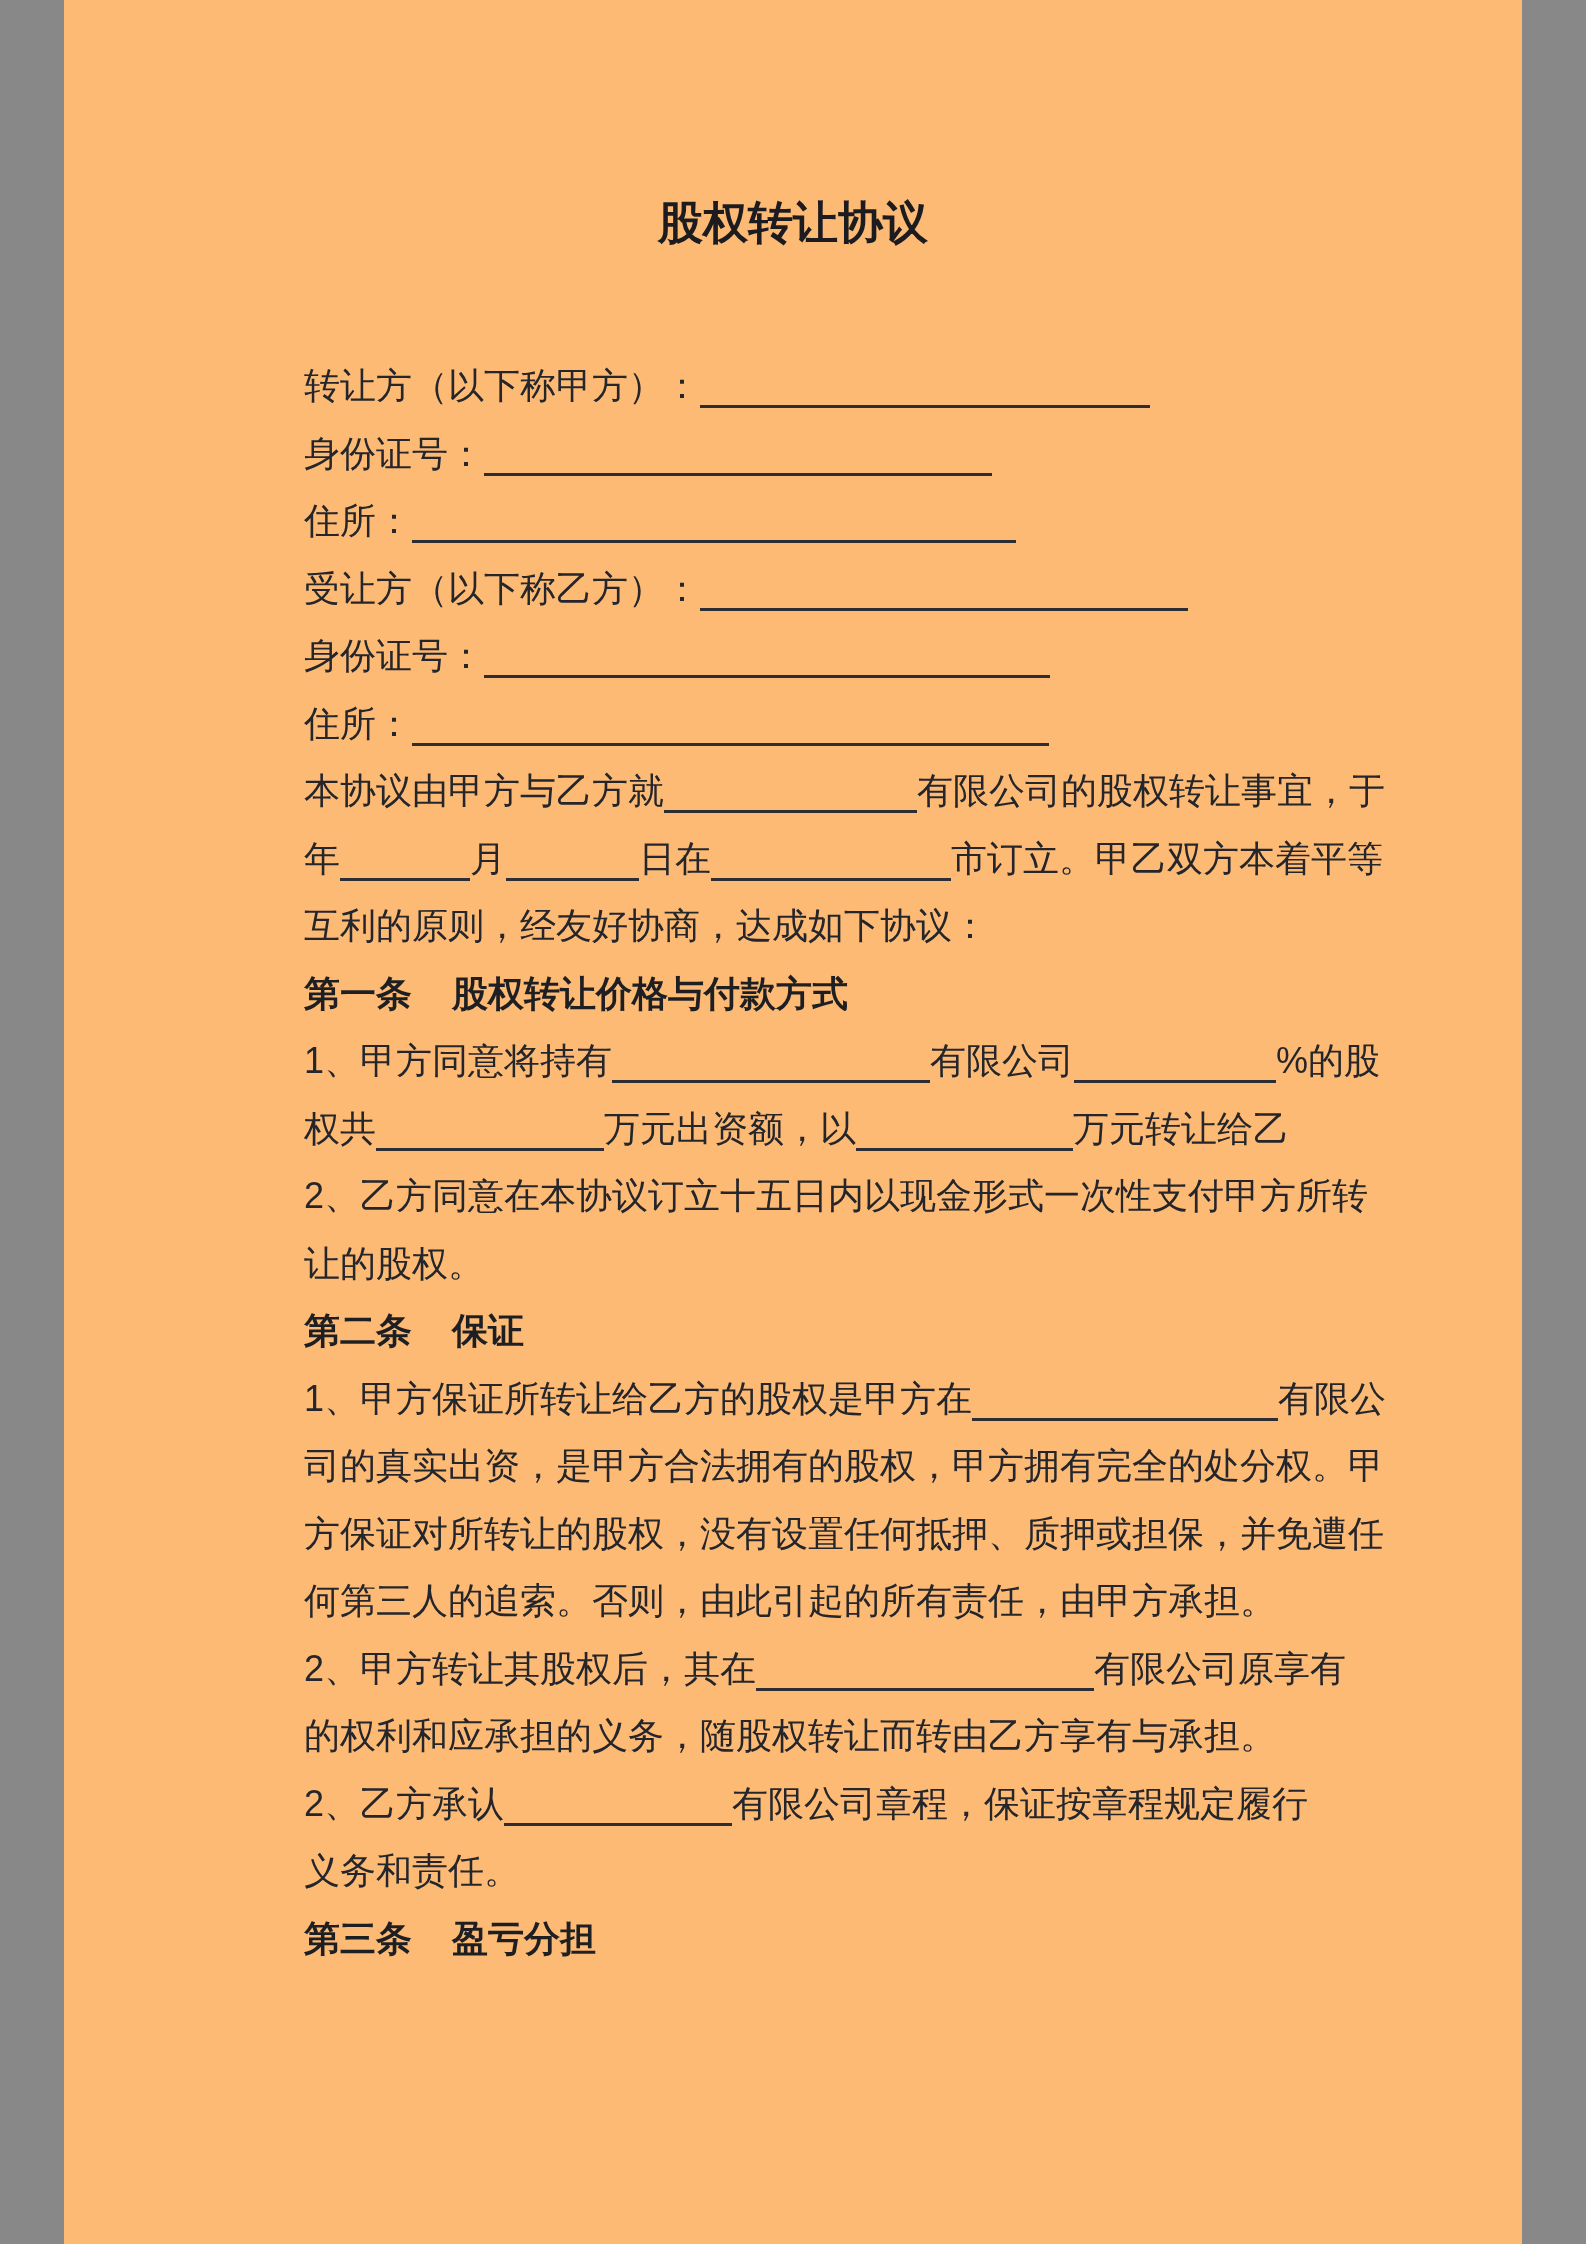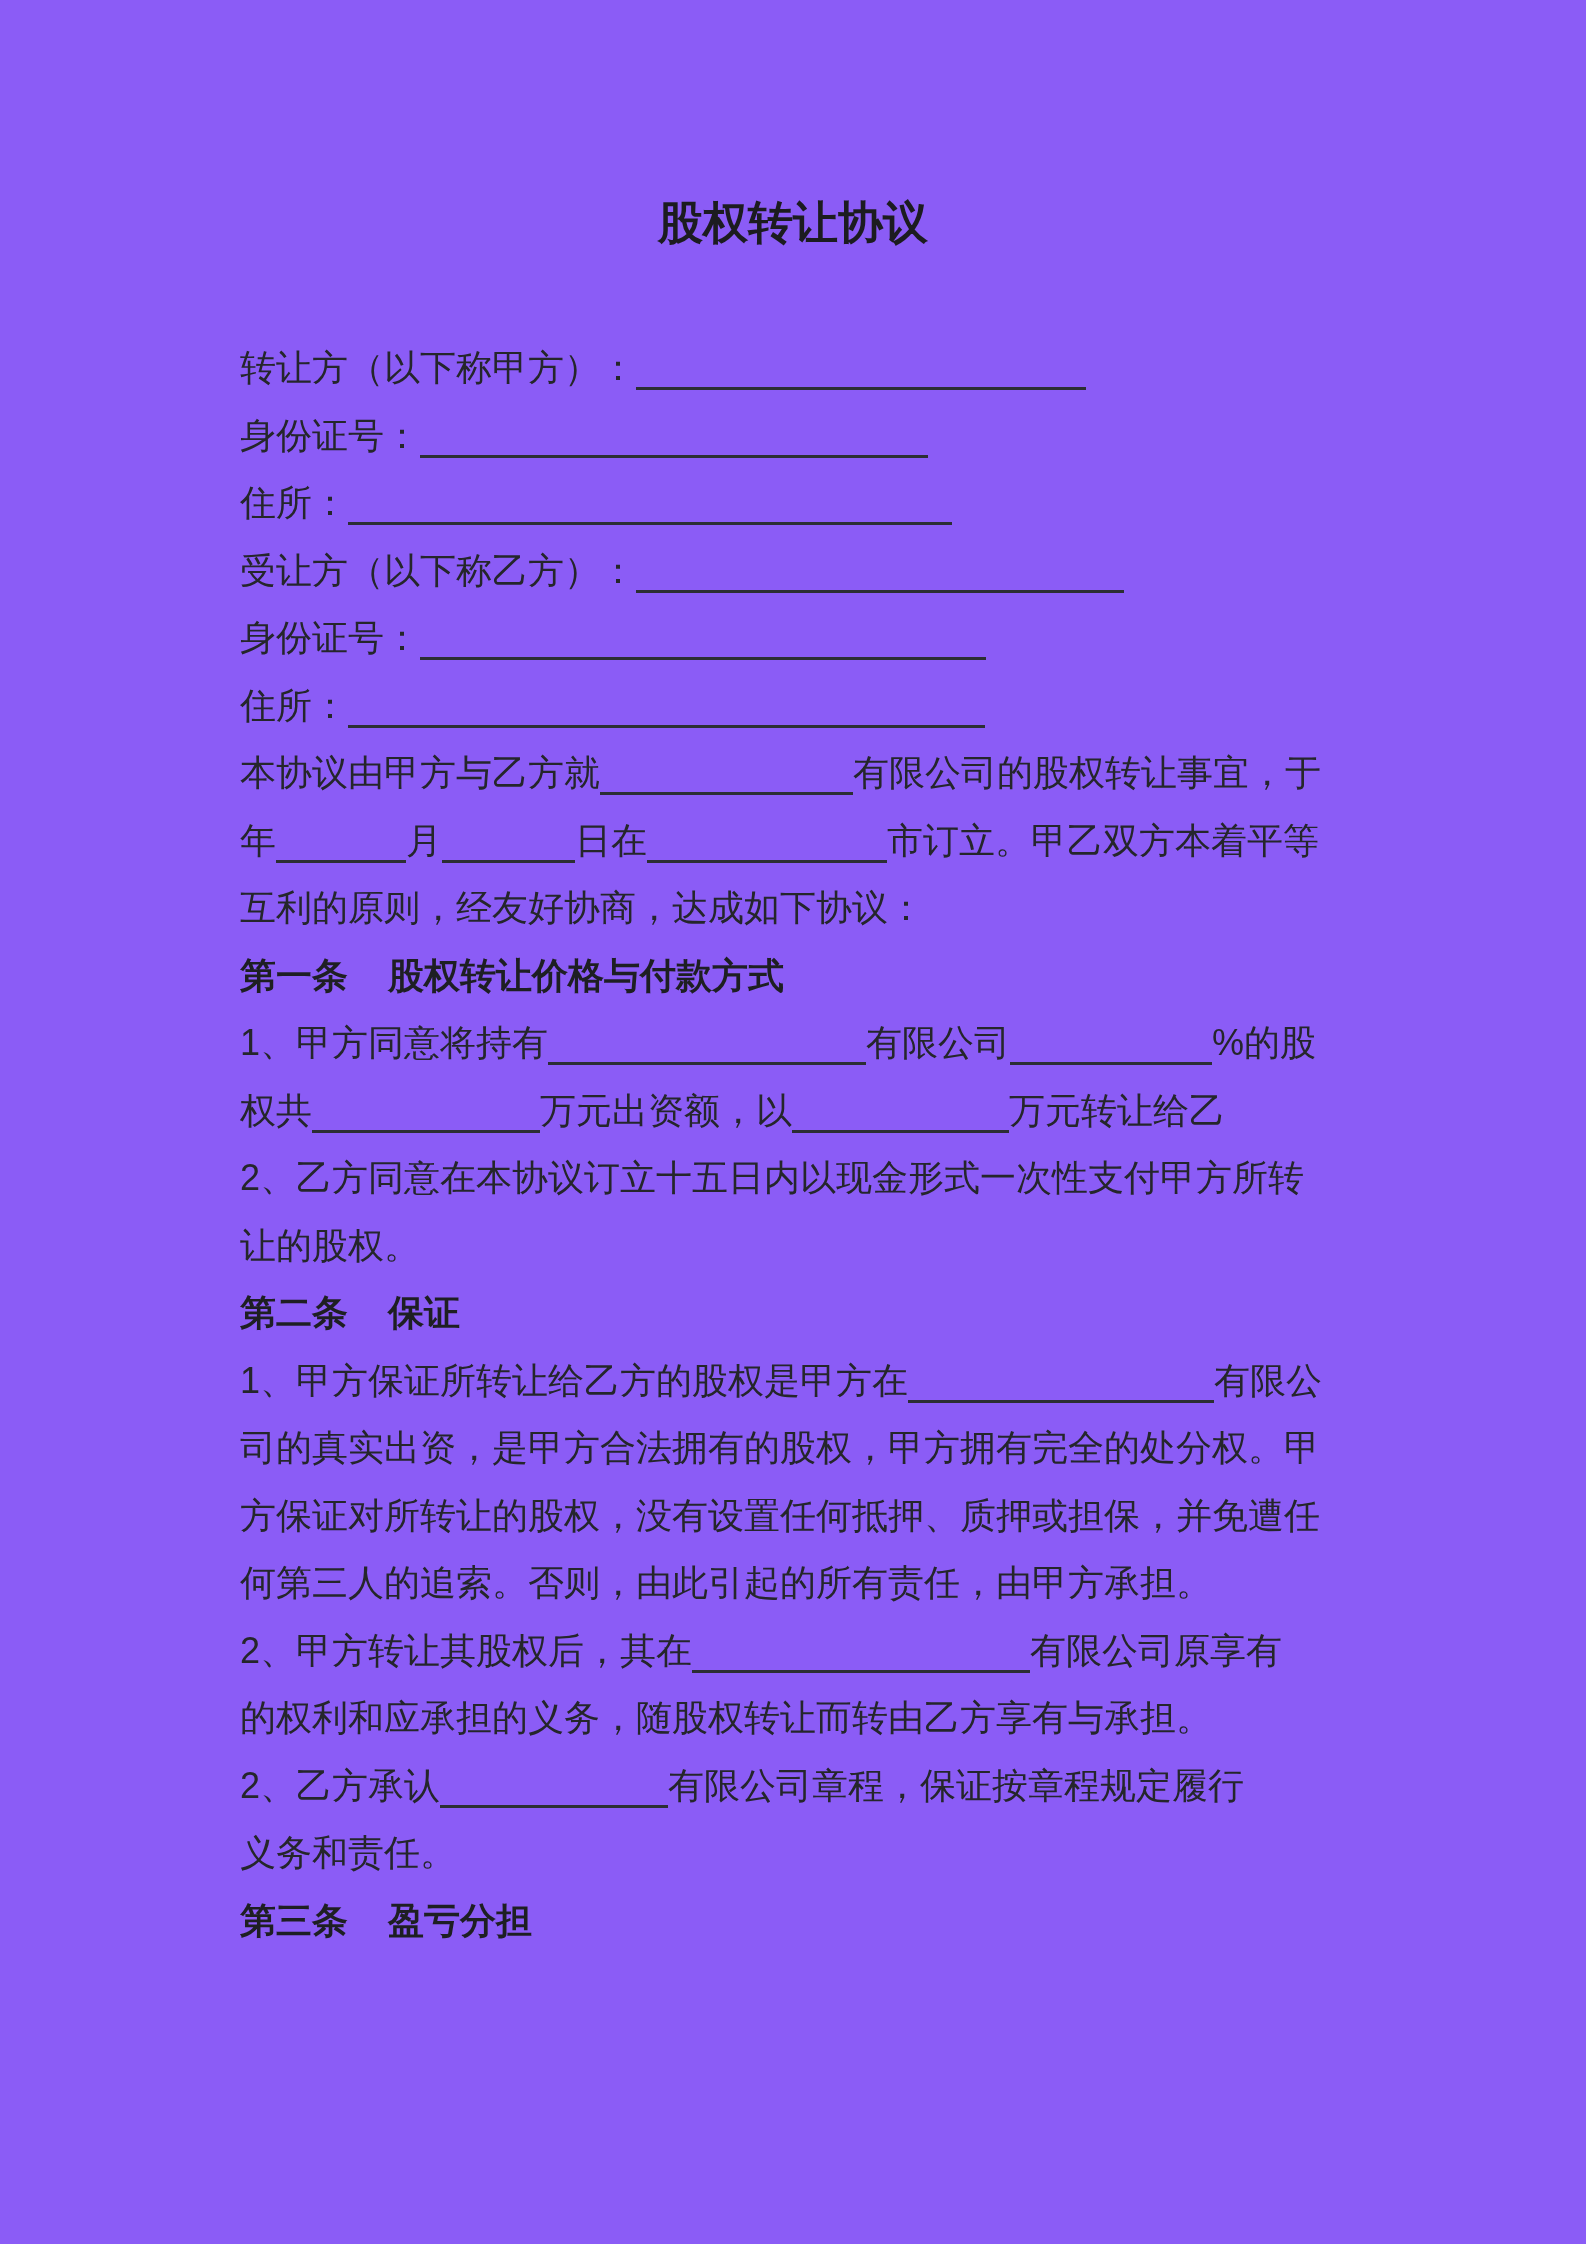--- a/index.html
+++ b/index.html
@@ -1,38 +1,38 @@
 <!DOCTYPE html>
 <html><head>
 <meta charset="utf-8">
 <style>
   html,body { margin:0; padding:0; background:#888; }
   .page {
     position: relative;
-    width: 1586px;
+    width: 1458px;
     height: 2244px;
     margin: 0 auto;
-    background: #8b5cf6;
+    background: #fdba74;
     font-family: "Liberation Sans", sans-serif;
     color: #222329;
     overflow: hidden;
   }
   .doc-title {
     position: absolute;
     top: 193px;
     left: 0;
     width: 100%;
     text-align: center;
     font-size: 45px;
     font-weight: 700;
     color: #1c1c20;
   }
   .doc-body {
     position: absolute;
-    top: 334px;
+    top: 352px;
     left: 240px;
     width: 1128px;
   }
   .line {
     height: 67.5px;
     line-height: 67.5px;
     font-size: 36px;
     white-space: nowrap;
     color: #25262b;
   }

